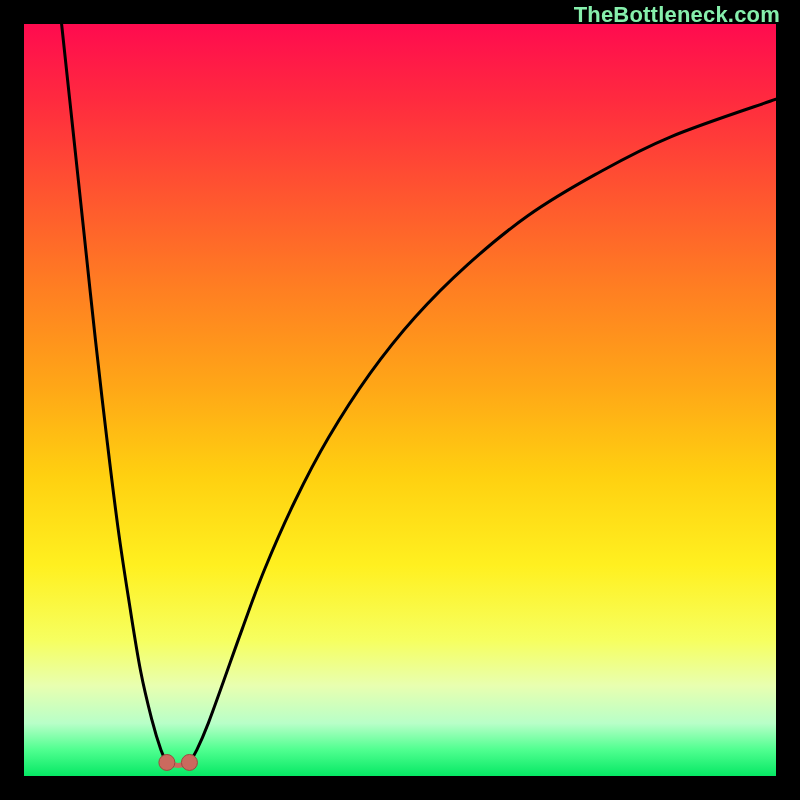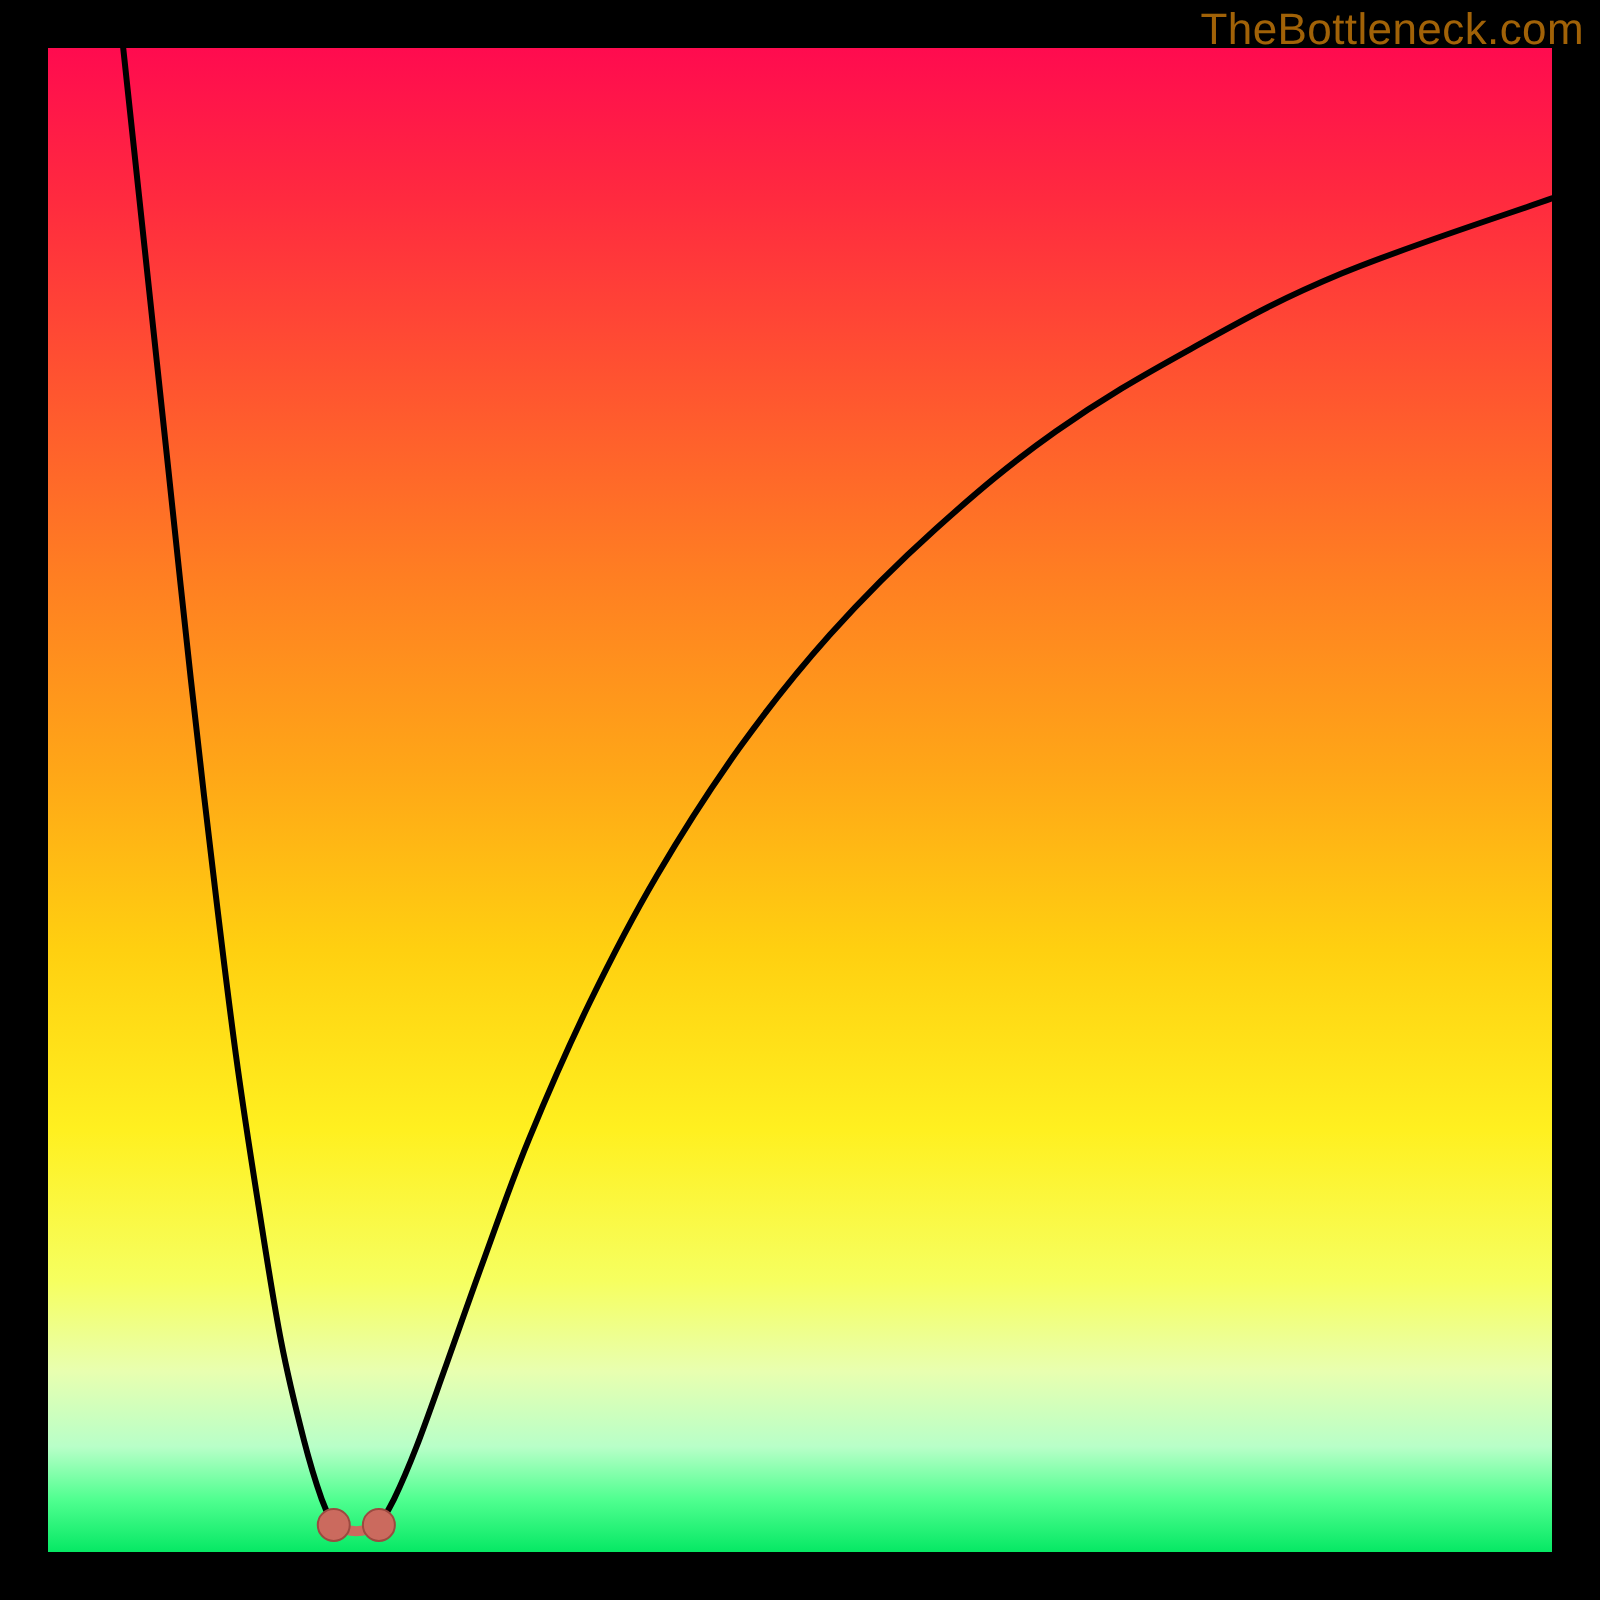--- a/index.html
+++ b/index.html
@@ -22,24 +22,24 @@
     position: absolute;
     top: 24px;
     left: 24px;
     width: 752px;
     height: 752px;
     overflow: hidden;
   }
   .watermark {
     position: absolute;
     top: 2px;
-    right: 8px;
-    color: #a16207;
+    right: 20px;
+    color: #86efac;
     font-size: 22px;
-    font-weight: 400;
+    font-weight: 700;
     letter-spacing: 0.2px;
     user-select: none;
   }
   svg { display: block; }
 </style>
 </head>
 <body>
 
 <div class="frame">
 

